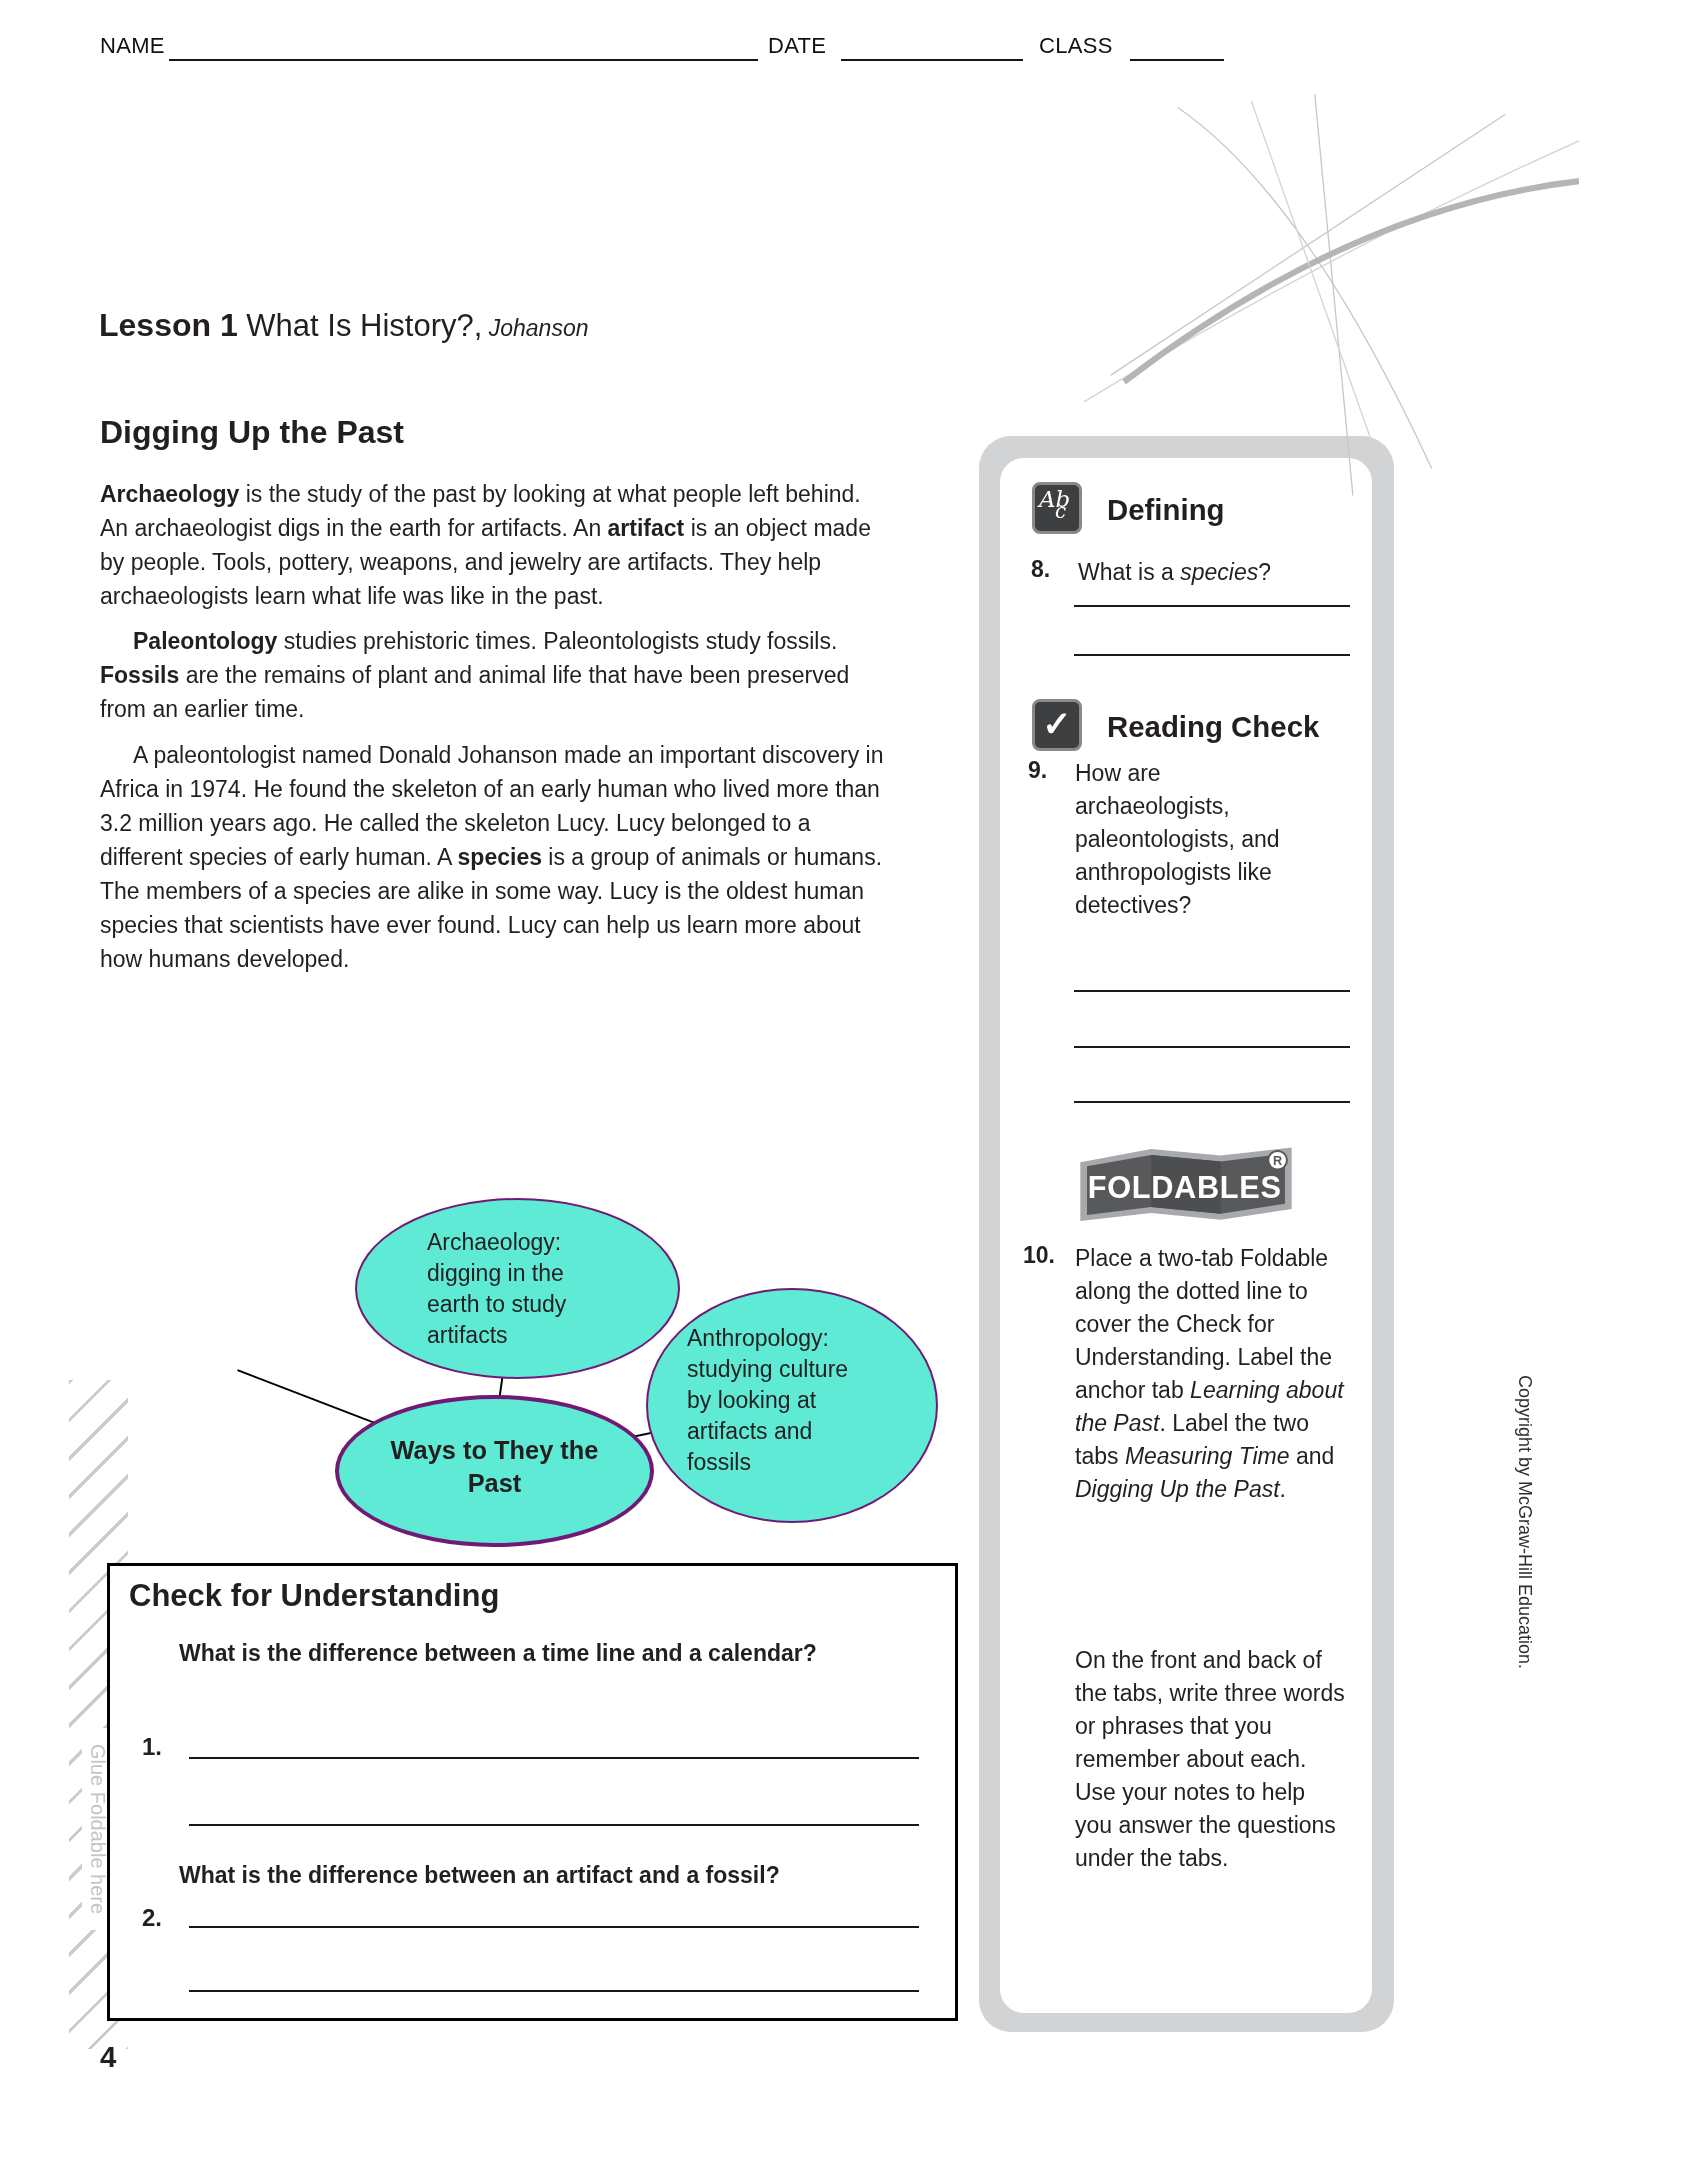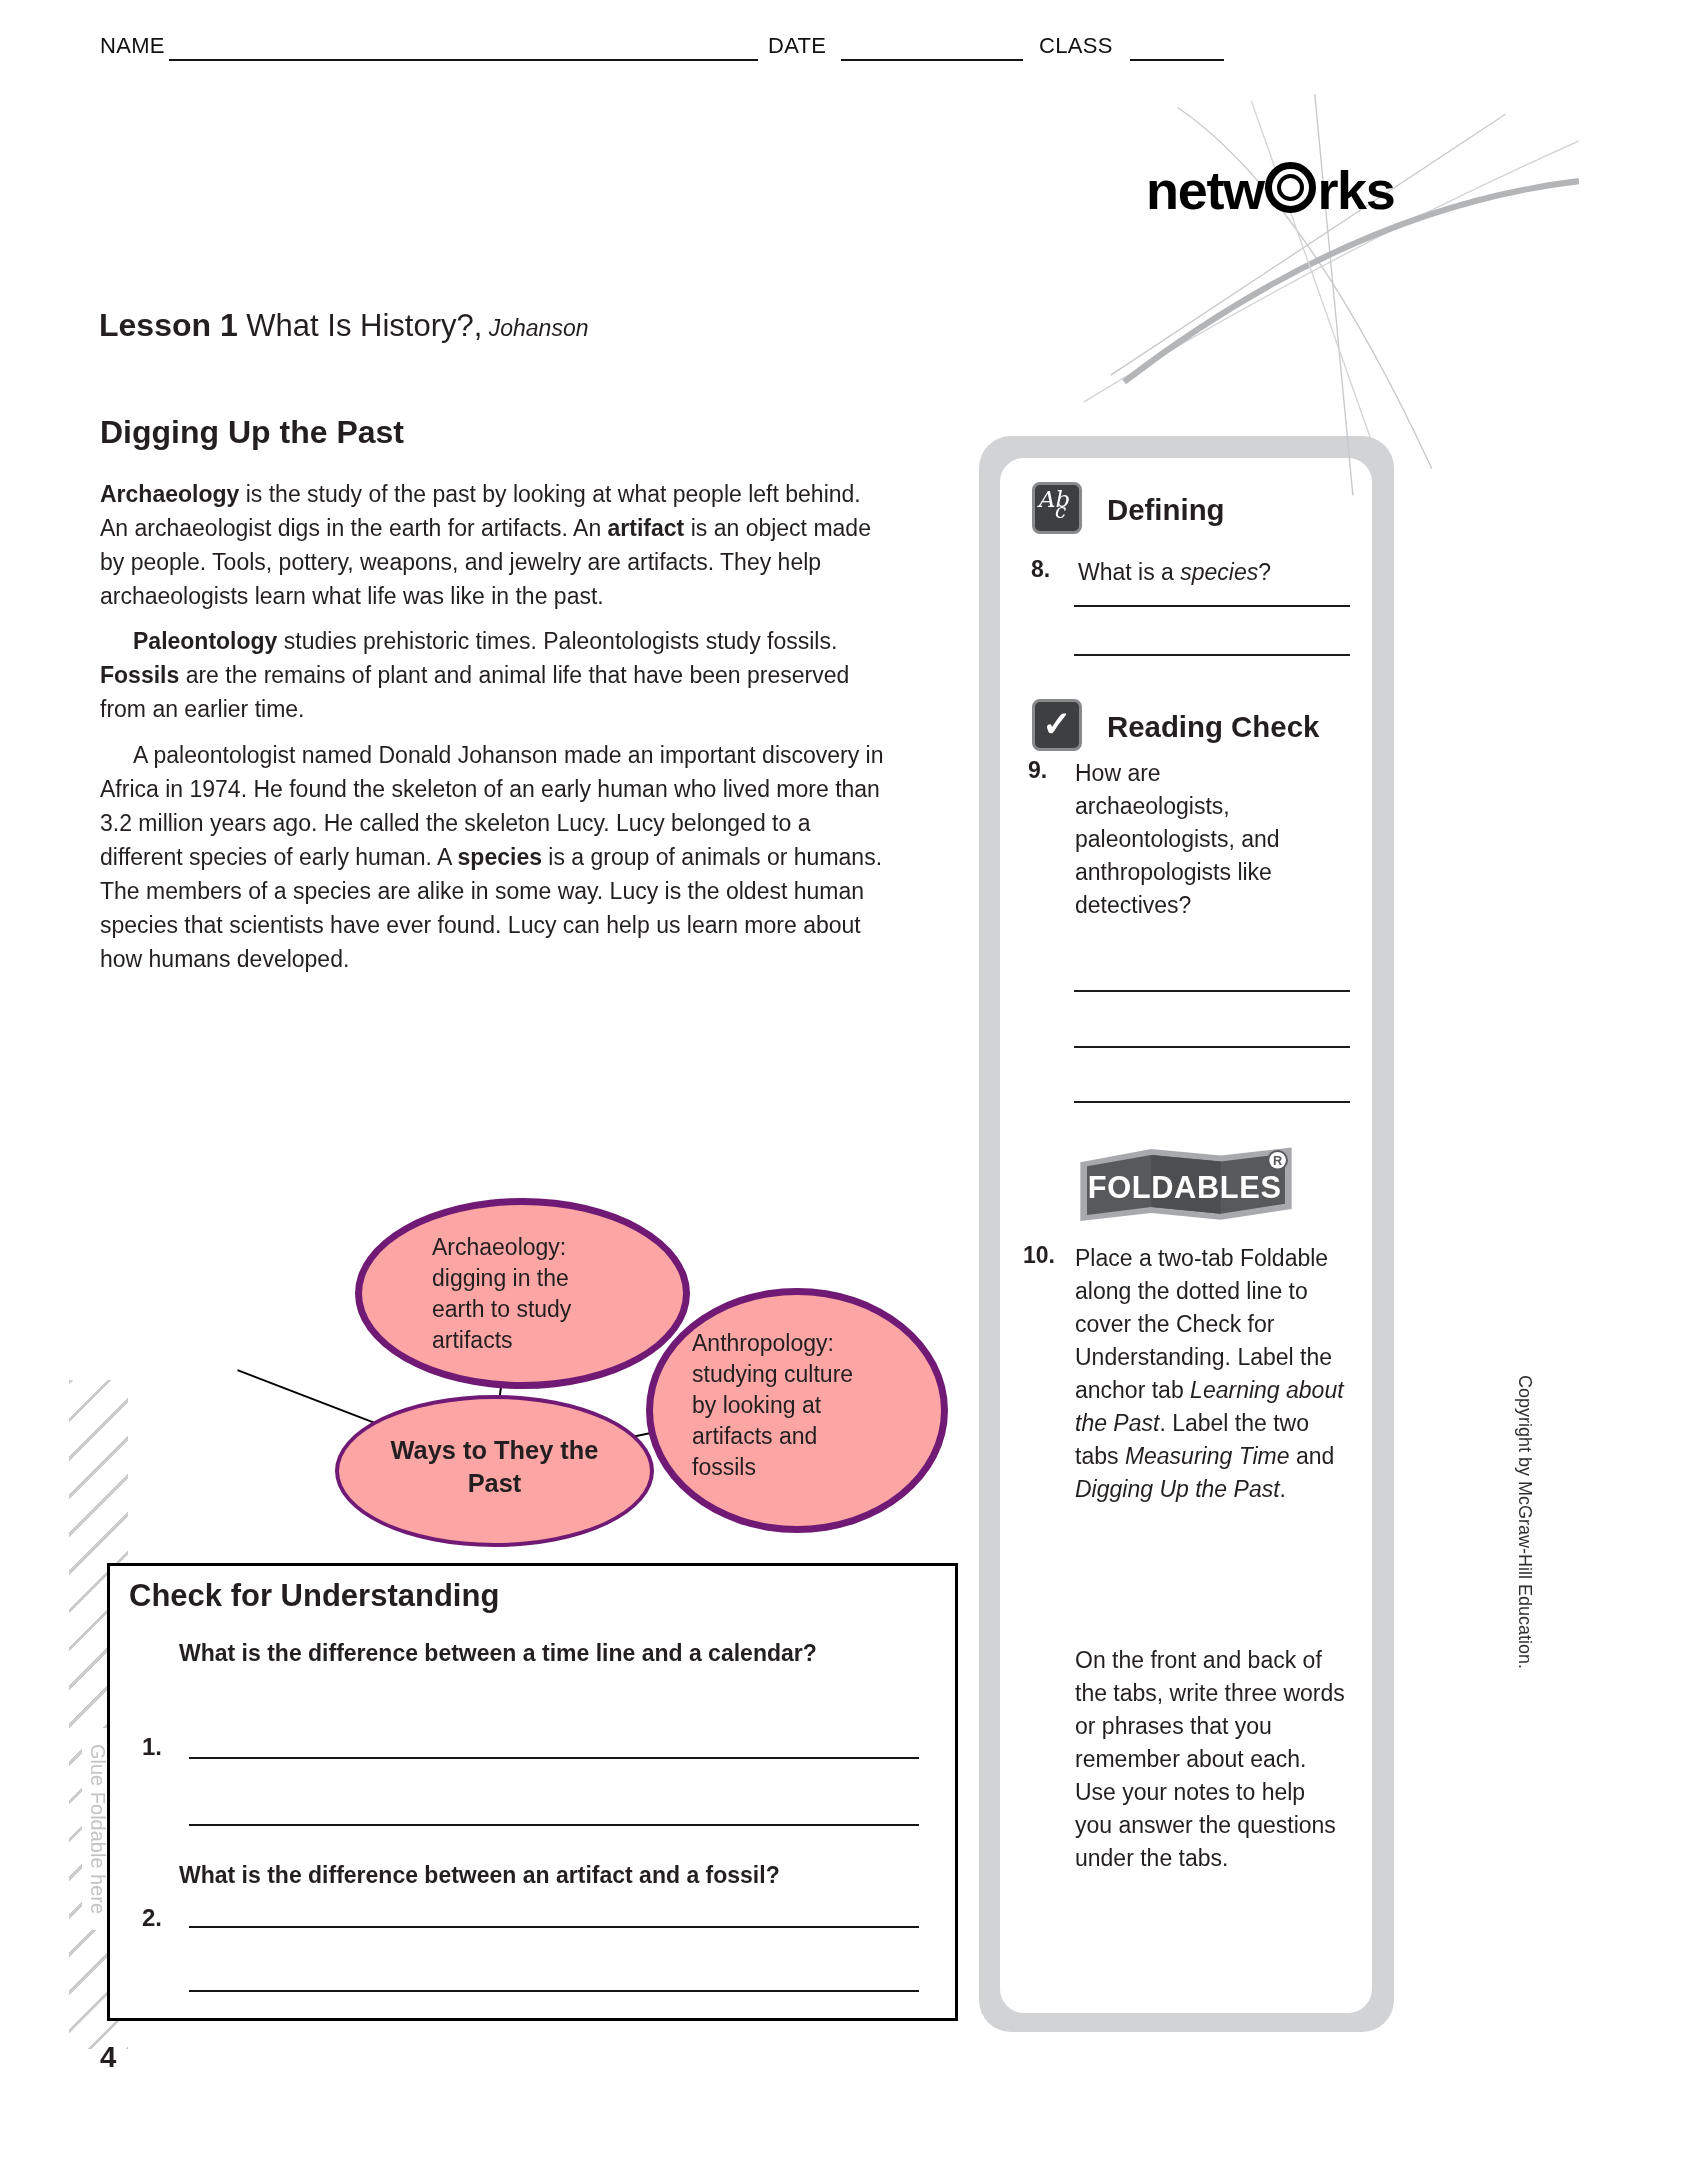--- a/index.html
+++ b/index.html
@@ -29,21 +29,21 @@
   .lesson .cont{font-style:italic;font-size:23px;}
 
   
   .main-heading{position:absolute;left:100px;top:414px;font-size:32px;font-weight:bold;}
   .paras{position:absolute;left:100px;top:477px;width:786px;font-size:23px;line-height:34px;}
   .paras p{margin:0 0 11.4px 0;}
   .paras p.ind{text-indent:33px;}
 
   
   .diagram{position:absolute;left:87px;top:1198px;width:863px;height:355px;z-index:1;}
-  .ell{position:absolute;background:#fca5a5;border:7px solid #701a75;border-radius:50%;
+  .ell{position:absolute;background:#5eead4;border:2px solid #701a75;border-radius:50%;
        font-size:23px;line-height:31px;}
   .ell .inner{margin:0;}
   .ell-center{border-width:4.7px;font-weight:bold;font-size:25.4px;line-height:33px;text-align:center;}
 
   
   .cfu{position:absolute;left:107px;top:1563px;width:845px;height:452px;border:3.3px solid #000;
        background:#fff;z-index:1;}
   .cfu-title{position:absolute;left:19px;top:12px;font-size:31px;font-weight:bold;}
   .cfu-q{position:absolute;left:30px;width:723px;font-size:23px;font-weight:bold;
          line-height:35px;text-indent:39px;margin-top:6px;}
@@ -90,21 +90,20 @@
 
   <svg class="swooshes" width="495" height="415" viewBox="0 0 740 620">
     <line x1="345" y1="0" x2="402" y2="600" stroke="#c6c8ca" stroke-width="2"></line>
     <path d="M140,20 Q330,150 520,560" fill="none" stroke="#c6c8ca" stroke-width="2"></path>
     <line x1="630" y1="30" x2="40" y2="420" stroke="#c6c8ca" stroke-width="2"></line>
     <path d="M0,460 Q360,240 740,70" fill="none" stroke="#d2d4d6" stroke-width="2"></path>
     <path d="M60,430 Q400,170 740,130" fill="none" stroke="#b3b5b7" stroke-width="9"></path>
     <line x1="250" y1="10" x2="455" y2="590" stroke="#d2d4d6" stroke-width="2"></line>
   </svg>
 
-  <div class="logo"><span>netw</span><span class="logo-o"></span><span>rks</span></div>
 
 
   <div class="lesson"><span class="lbl">Lesson 1</span><span> What Is History?,</span><span class="cont"> Johanson</span></div>
 
   <div class="main-heading">Digging Up the Past</div>
   <div class="paras">
     <p><span style="font-weight: bold;">Archaeology</span><span> is the study of the past by looking at what people left behind. An archaeologist digs in the earth for artifacts. An </span><span style="font-weight: bold;">artifact</span><span> is an object made by people. Tools, pottery, weapons, and jewelry are artifacts. They help archaeologists learn what life was like in the past.</span></p>
     <p class="ind"><span style="font-weight: bold;">Paleontology</span><span> studies prehistoric times. Paleontologists study fossils. </span><span style="font-weight: bold;">Fossils</span><span> are the remains of plant and animal life that have been preserved from an earlier time.</span></p>
     <p class="ind"><span>A paleontologist named Donald Johanson made an important discovery in Africa in 1974. He found the skeleton of an early human who lived more than 3.2 million years ago. He called the skeleton Lucy. Lucy belonged to a different species of early human. A </span><span style="font-weight: bold;">species</span><span> is a group of animals or humans. The members of a species are alike in some way. Lucy is the oldest human species that scientists have ever found. Lucy can help us learn more about how humans developed.</span></p>
   </div>

